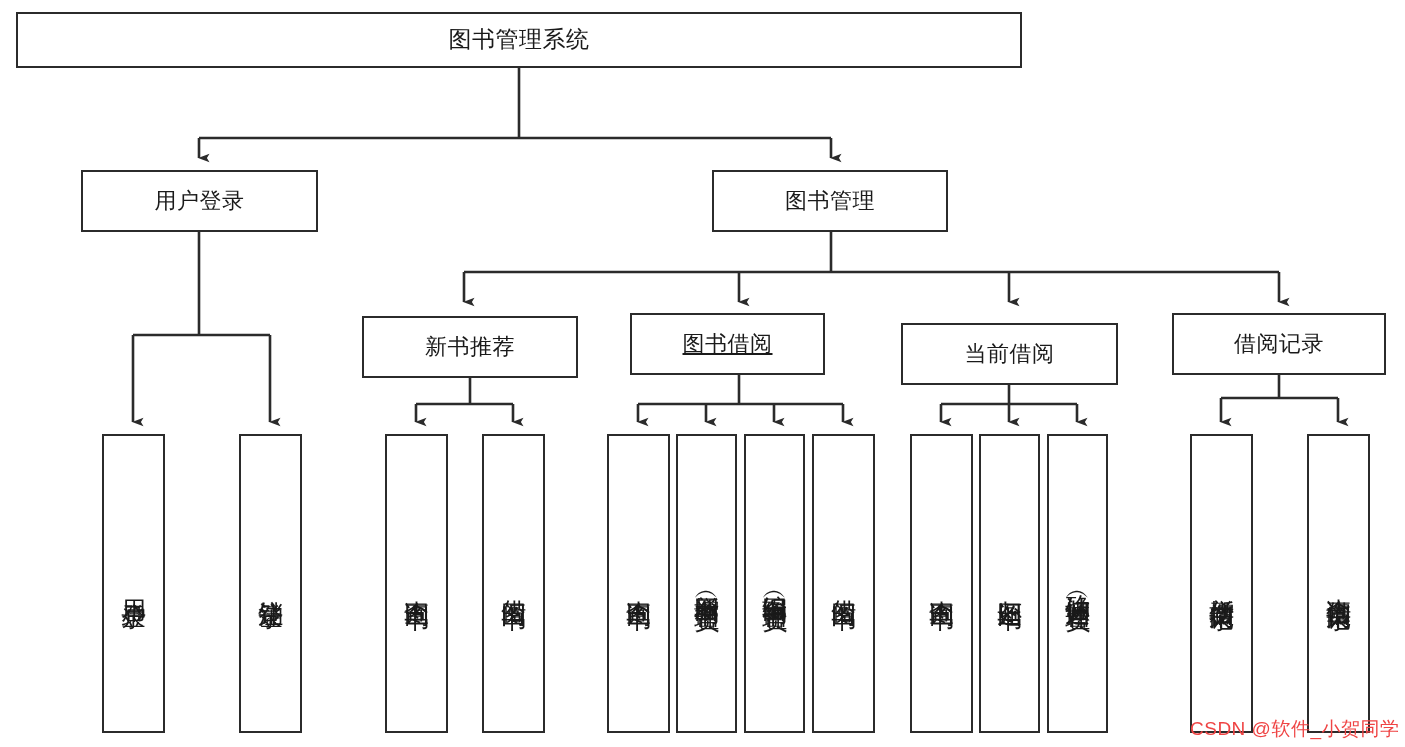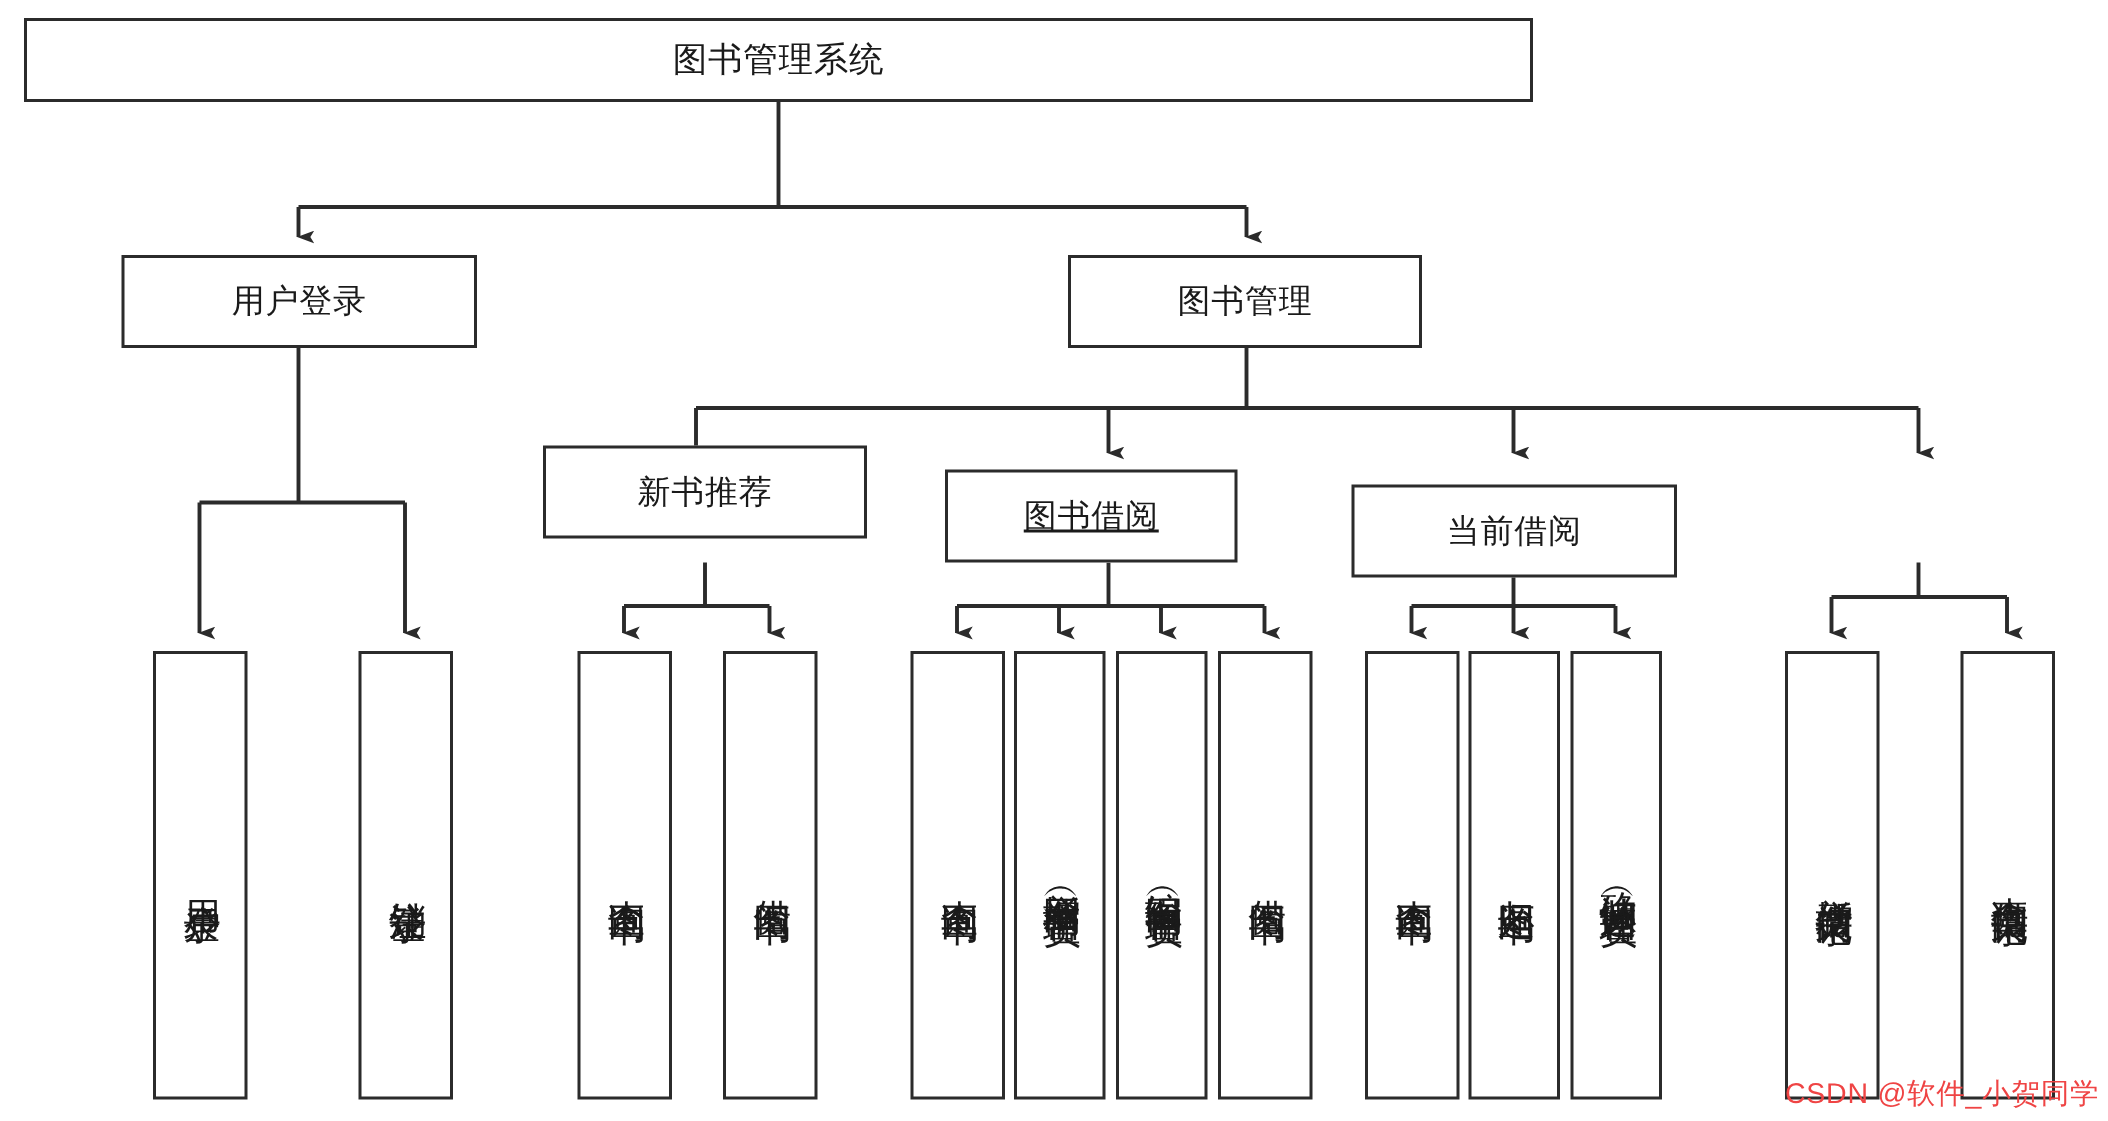--- a/index.html
+++ b/index.html
@@ -130,29 +130,32 @@
     <span class="node-label">图书管理系统</span>
   </div>
 
   <div class="node horizontal" style="left:81px; top:170px; width:237px; height:62px;">
     <span class="node-label">用户登录</span>
   </div>
   <div class="node horizontal" style="left:712px; top:170px; width:236px; height:62px;justify-content:center;">
     <span class="node-label">图书管理</span>
   </div>
 
-  <div class="node horizontal" style="left:362px; top:297px; width:216px; height:62px;justify-content:center;">
+  <div class="node horizontal" style="left:362px; top:316px; width:216px; height:62px;justify-content:center;">
     <span class="node-label">新书推荐</span>
   </div>
   <div class="node horizontal" style="left:630px; top:313px; width:195px; height:62px;text-decoration:underline;">
     <span class="node-label">图书借阅</span>
   </div>
   <div class="node horizontal" style="left:901px; top:323px; width:217px; height:62px;">
     <span class="node-label">当前借阅</span>
   </div>
+  <div class="node horizontal" style="left:1172px; top:313px; width:214px; height:62px;">
+    <span class="node-label">借阅记录</span>
+  </div>
 
   <div class="node vertical" style="left:102px; top:434px; width:63px; height:299px;">
     <span class="node-label">用户登录</span>
   </div>
   <div class="node vertical" style="left:239px; top:434px; width:63px; height:299px;">
     <span class="node-label">注销登录</span>
   </div>
 
   <div class="node vertical" style="left:385px; top:434px; width:63px; height:299px;">
     <span class="node-label">查询图书</span>

